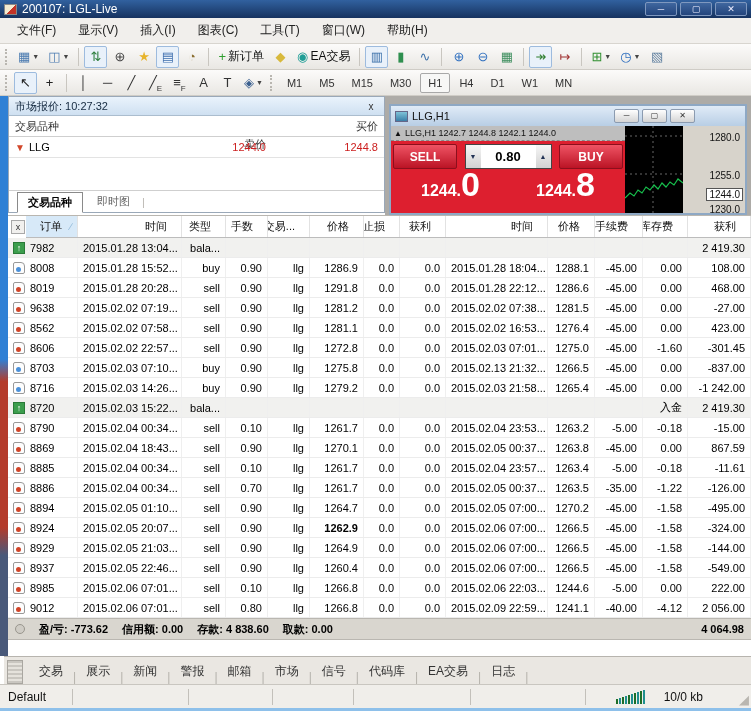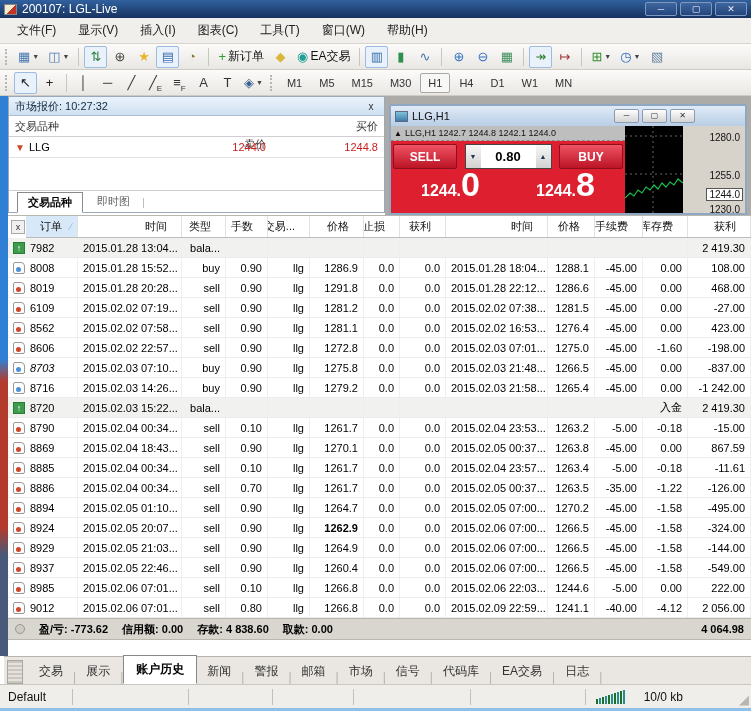--- a/index.html
+++ b/index.html
@@ -117,21 +117,21 @@
   .panel-handle{width:16px;height:24px;border:1px solid #a9a6a0;margin-right:6px;
     background:repeating-linear-gradient(0deg,#c9c6c0 0 2px,#e5e2dc 2px 4px)}
   .btab{padding:4px 10px;white-space:nowrap}
   .btab.active{background:#fff;border:1px solid #8a8782;border-bottom-color:#fff;font-weight:bold;color:#000;padding:5px 12px}
   .btab-sep{color:#b5b2ac}
 
   
   .statusbar{position:absolute;left:0;top:684px;width:751px;height:24px;background:#f0eeea;border-top:1px solid #c9c6c0;
     display:flex;align-items:center;font-size:12px;color:#111;padding:0 8px}
   .sb-sep{position:absolute;top:4px;width:1px;height:16px;background:#c3c0ba}
-  .sb-right{margin-left:auto;display:flex;align-items:flex-end;gap:14px;margin-right:60px}
+  .sb-right{margin-left:auto;display:flex;align-items:flex-end;gap:14px;margin-right:40px}
   .sb-grip{position:absolute;right:2px;bottom:1px;color:#b9b6b0;font-size:13px}
   .bottom-edge{position:absolute;left:0;top:708px;width:751px;height:3px;background:#8ec0ea}
 </style>
 </head>
 <body>
 
 <div class="titlebar">
   <div class="app-icon"></div>
   <span>200107: LGL-Live</span>
   <div class="win-btns">
@@ -437,21 +437,21 @@
         <div class="t-cell" style="width: 47px;">1286.6</div>
         <div class="t-cell" style="width: 48px;">-45.00</div>
         <div class="t-cell" style="width: 45px;">0.00</div>
         <div class="t-cell" style="width: 63px;">468.00</div>
       </div>
       <div class="t-row">
         <div class="t-cell left" style="width: 70px;">
           <span class="ord-ico doc">
             <span class="dot sell"></span>
           </span>
-          <span>6109</span>
+          <span>9638</span>
         </div>
         <div class="t-cell left" style="width: 104px;">2015.02.02 07:19...</div>
         <div class="t-cell" style="width: 44px;">sell</div>
         <div class="t-cell" style="width: 42px;">0.90</div>
         <div class="t-cell" style="width: 42px;">llg</div>
         <div class="t-cell" style="width: 54px;">1281.2</div>
         <div class="t-cell" style="width: 36px;">0.0</div>
         <div class="t-cell" style="width: 46px;">0.0</div>
         <div class="t-cell left" style="width: 102px;">2015.02.02 07:38...</div>
         <div class="t-cell" style="width: 47px;">1281.5</div>
@@ -490,37 +490,37 @@
         <div class="t-cell" style="width: 44px;">sell</div>
         <div class="t-cell" style="width: 42px;">0.90</div>
         <div class="t-cell" style="width: 42px;">llg</div>
         <div class="t-cell" style="width: 54px;">1272.8</div>
         <div class="t-cell" style="width: 36px;">0.0</div>
         <div class="t-cell" style="width: 46px;">0.0</div>
         <div class="t-cell left" style="width: 102px;">2015.02.03 07:01...</div>
         <div class="t-cell" style="width: 47px;">1275.0</div>
         <div class="t-cell" style="width: 48px;">-45.00</div>
         <div class="t-cell" style="width: 45px;">-1.60</div>
-        <div class="t-cell" style="width: 63px;">-198.00</div>
-      </div>
-      <div class="t-row">
-        <div class="t-cell left" style="width: 70px; font-style: italic;">
+        <div class="t-cell" style="width: 63px;">-301.45</div>
+      </div>
+      <div class="t-row">
+        <div class="t-cell left" style="width: 70px;">
           <span class="ord-ico doc">
             <span class="dot buy"></span>
           </span>
           <span>8703</span>
         </div>
         <div class="t-cell left" style="width: 104px;">2015.02.03 07:10...</div>
         <div class="t-cell" style="width: 44px;">buy</div>
         <div class="t-cell" style="width: 42px;">0.90</div>
         <div class="t-cell" style="width: 42px;">llg</div>
         <div class="t-cell" style="width: 54px;">1275.8</div>
         <div class="t-cell" style="width: 36px;">0.0</div>
         <div class="t-cell" style="width: 46px;">0.0</div>
-        <div class="t-cell left" style="width: 102px;">2015.02.03 21:48...</div>
+        <div class="t-cell left" style="width: 102px;">2015.02.13 21:32...</div>
         <div class="t-cell" style="width: 47px;">1266.5</div>
         <div class="t-cell" style="width: 48px;">-45.00</div>
         <div class="t-cell" style="width: 45px;">0.00</div>
         <div class="t-cell" style="width: 63px;">-837.00</div>
       </div>
       <div class="t-row">
         <div class="t-cell left" style="width: 70px;">
           <span class="ord-ico doc">
             <span class="dot buy"></span>
           </span>
@@ -764,21 +764,20 @@
     <span class="sum-total">4 064.98</span>
   </div>
 </div>
 
 <div class="bottom-tabs" id="bottom-tabs">
   <div class="panel-handle"></div>
 <div class="btab">交易</div>
     <span class="btab-sep">|</span>
     <div class="btab">展示</div>
     <span class="btab-sep">|</span>
-    <div class="btab active">账户历史</div>
     <div class="btab">新闻</div>
     <span class="btab-sep">|</span>
     <div class="btab">警报</div>
     <span class="btab-sep">|</span>
     <div class="btab">邮箱</div>
     <span class="btab-sep">|</span>
     <div class="btab">市场</div>
     <span class="btab-sep">|</span>
     <div class="btab">信号</div>
     <span class="btab-sep">|</span>

